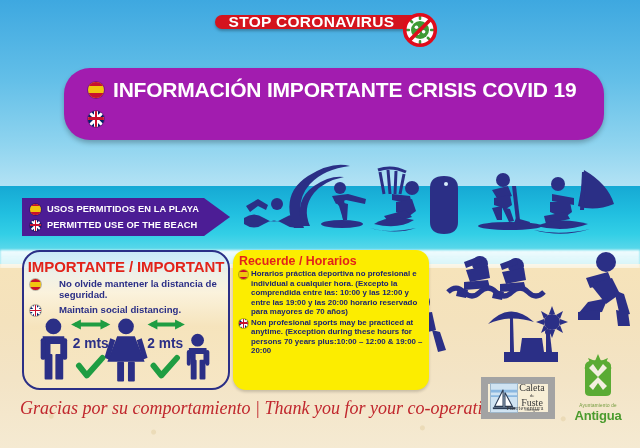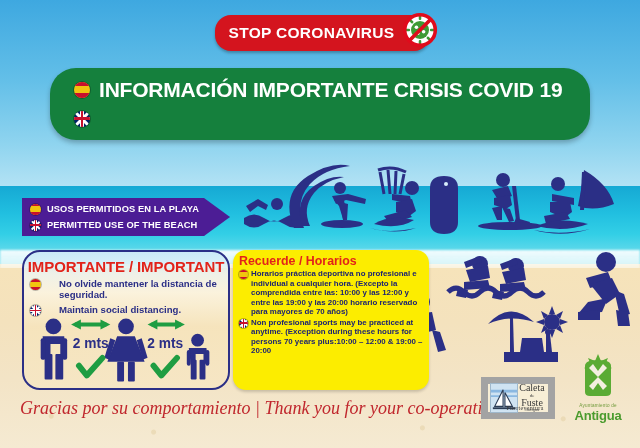--- a/index.html
+++ b/index.html
@@ -34,38 +34,38 @@
     background:
       radial-gradient(circle at 8% 40%, rgba(222,200,150,.45) 0 2px, transparent 3px),
       radial-gradient(circle at 24% 70%, rgba(222,200,150,.4) 0 2px, transparent 3px),
       radial-gradient(circle at 47% 30%, rgba(222,200,150,.4) 0 2px, transparent 3px),
       radial-gradient(circle at 66% 62%, rgba(222,200,150,.4) 0 2px, transparent 3px),
       radial-gradient(circle at 88% 45%, rgba(222,200,150,.4) 0 2px, transparent 3px);
   }
 
   
   .stop-pill {
-    position:absolute; left:215px; top:15px; width:215px; height:36px;
+    position:absolute; left:215px; top:15px; width:215px; height:14px;
     background:#d4141e; border-radius:16px;
     display:flex; align-items:center; justify-content:center;
     box-shadow:0 2px 3px rgba(0,0,0,.28);
   }
   .stop-pill .txt {
     color:#fff; font-weight:bold; font-size:15.5px; letter-spacing:.3px;
     font-family:"Liberation Sans", sans-serif; white-space:nowrap;
     padding-right:22px;
   }
   .virus-badge {
     position:absolute; right:-8px; top:-3px; width:36px; height:36px;
   }
 
   
   .title-panel {
-    position:absolute; left:50px; top:68px; width:540px; height:72px;
-    background:#15803d; border-radius:26px;
+    position:absolute; left:64px; top:68px; width:540px; height:72px;
+    background:#a21caf; border-radius:26px;
     box-shadow:0 3px 5px rgba(0,0,0,.25);
     padding:7px 0 0 24px;
   }
   .title-line { display:flex; align-items:center; gap:9px; height:29px; }
   .title-line .t {
     color:#fff; font-weight:bold; font-size:21px; letter-spacing:-.2px;
     white-space:nowrap; font-family:"Liberation Sans", sans-serif;
   }
 
   

